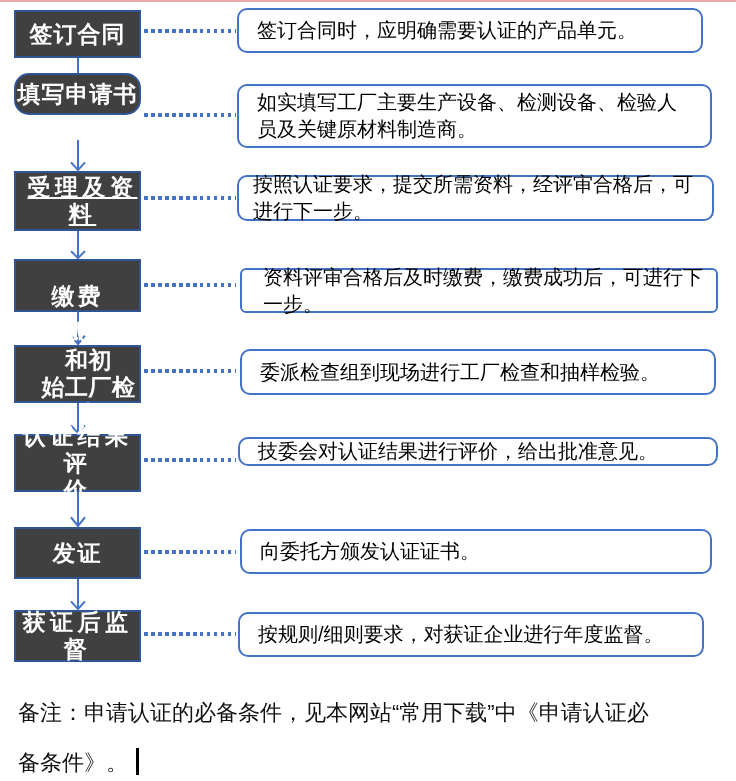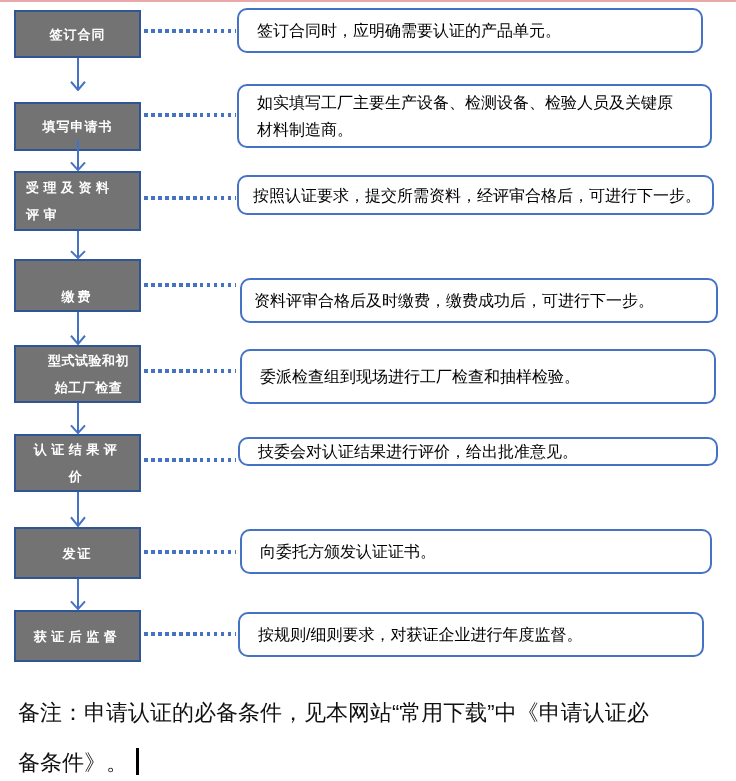--- a/index.html
+++ b/index.html
@@ -5,31 +5,31 @@
   html,body{margin:0;padding:0;background:#ffffff;}
   .page{
     position:relative;width:736px;height:781px;background:#ffffff;overflow:hidden;
     font-family:"Liberation Sans",sans-serif;
   }
   .topline{position:absolute;left:0;top:0;width:736px;height:2px;background:#E9A9AB;}
 
   
   .box{
     position:absolute;left:14px;width:127px;box-sizing:border-box;
-    background:#737373;border:2px solid #2F5597;
-    color:#ffffff;font-weight:bold;font-size:13px;letter-spacing:1px;
+    background:#404040;border:2px solid #2F5597;
+    color:#ffffff;font-weight:bold;font-size:23px;letter-spacing:1px;
     display:flex;flex-direction:column;justify-content:center;
     text-align:center;line-height:27px;
   }
   .box .bl{display:block;}
   .box .bl:empty{display:none;}
   .box.wide{letter-spacing:4.5px;}
-  .box.leftalign{text-align:left;padding-left:10px;}
+  .box.leftalign{text-align:center;padding-left:10px;text-decoration:underline;}
   .b1{top:10px;height:48px;}
-  .b2{top:102px;height:49px;}
+  .b2{top:73px;height:42px;border-radius:15px;}
   .b3{top:171px;height:60px;}
   .b4{top:259px;height:53px;letter-spacing:3px;justify-content:flex-end;}
   .b5{top:345px;height:58px;letter-spacing:0.5px;padding-left:22px;}
   .b6{top:434px;height:58px;}
   .b7{top:527px;height:52px;letter-spacing:2px;align-items:center;}
   .b8{top:610px;height:52px;}
 
   
   .arrow{position:absolute;left:69px;width:18px;}
   .arrow svg{width:100%;height:100%;display:block;}
@@ -46,29 +46,29 @@
     position:absolute;left:144px;width:92px;height:4px;
     background:repeating-linear-gradient(90deg,#4472C4 0 3.5px,transparent 3.5px 7px);
   }
   .d1{top:29px;} .d2{top:113px;} .d3{top:196px;} .d4{top:283px;}
   .d5{top:369px;} .d6{top:458px;} .d7{top:550px;} .d8{top:632px;}
 
   
   .callout{
     position:absolute;box-sizing:border-box;background:#ffffff;
     border:2px solid #4472C4;border-radius:10px;
-    color:#000000;font-size:16px;line-height:27px;
+    color:#000000;font-size:20px;line-height:27px;
     display:flex;align-items:center;
     padding-left:18px;padding-right:6px;
   }
   .c1{left:237px;top:8px;  width:466px;height:45px;}
   .c2{left:237px;top:84px; width:475px;height:64px;padding-right:28px;}
-  .c3{left:237px;top:175px;width:477px;height:40px;padding-left:14px;padding-right:0;}
-  .c4{left:240px;top:278px;width:478px;height:45px;padding-left:12px;}
-  .c5{left:240px;top:349px;width:476px;height:55px;}
+  .c3{left:237px;top:175px;width:477px;height:46px;padding-left:14px;padding-right:0;}
+  .c4{left:240px;top:268px;width:478px;height:45px;padding-left:21px;border-radius:6px;}
+  .c5{left:240px;top:349px;width:476px;height:46px;}
   .c6{left:238px;top:437px;width:480px;height:29px;}
   .c7{left:240px;top:529px;width:472px;height:45px;font-family:Liberation Serif, serif;}
   .c8{left:238px;top:612px;width:466px;height:45px;}
 
   
   .note{position:absolute;left:18px;top:688px;width:710px;color:#111111;
         font-size:22px;line-height:50px;}
   .caret{display:inline-block;width:3px;height:27px;background:#000000;
          margin-left:8px;vertical-align:-5px;}
 </style>
@@ -103,21 +103,20 @@
   </div>
   <div class="arrow a2">
     <svg viewBox="0 0 18 32" preserveAspectRatio="none">
         <path d="M9 0 V30" stroke="#4472C4" stroke-width="2" fill="none"></path>
         <path d="M2 23 L9 31 L16 23" stroke="#4472C4" stroke-width="2" fill="none"></path>
       </svg>
   </div>
 
   <div class="box b3 wide leftalign">
     <span class="bl">受理及资料</span>
-    <span class="bl">评审</span>
   </div>
   <div class="dots d3"></div>
   <div class="callout c3">
     <span>按照认证要求，提交所需资料，经评审合格后，可进行下一步。</span>
   </div>
   <div class="arrow a3">
     <svg viewBox="0 0 18 32" preserveAspectRatio="none">
         <path d="M9 0 V30" stroke="#4472C4" stroke-width="2" fill="none"></path>
         <path d="M2 23 L9 31 L16 23" stroke="#4472C4" stroke-width="2" fill="none"></path>
       </svg>

